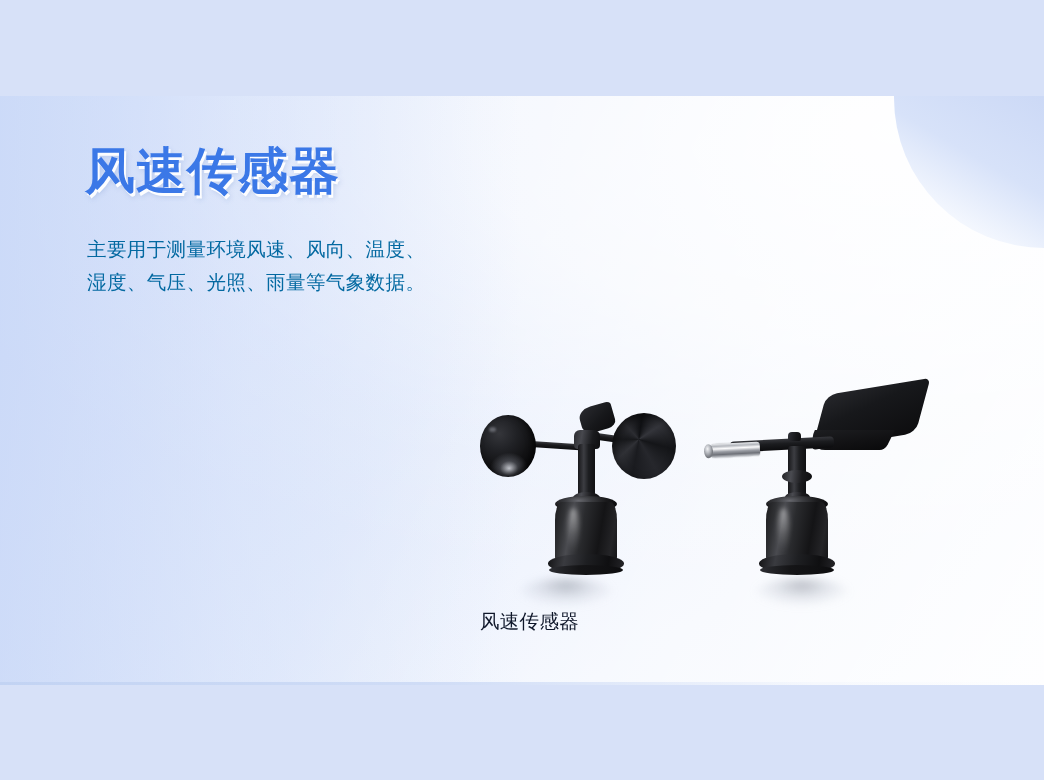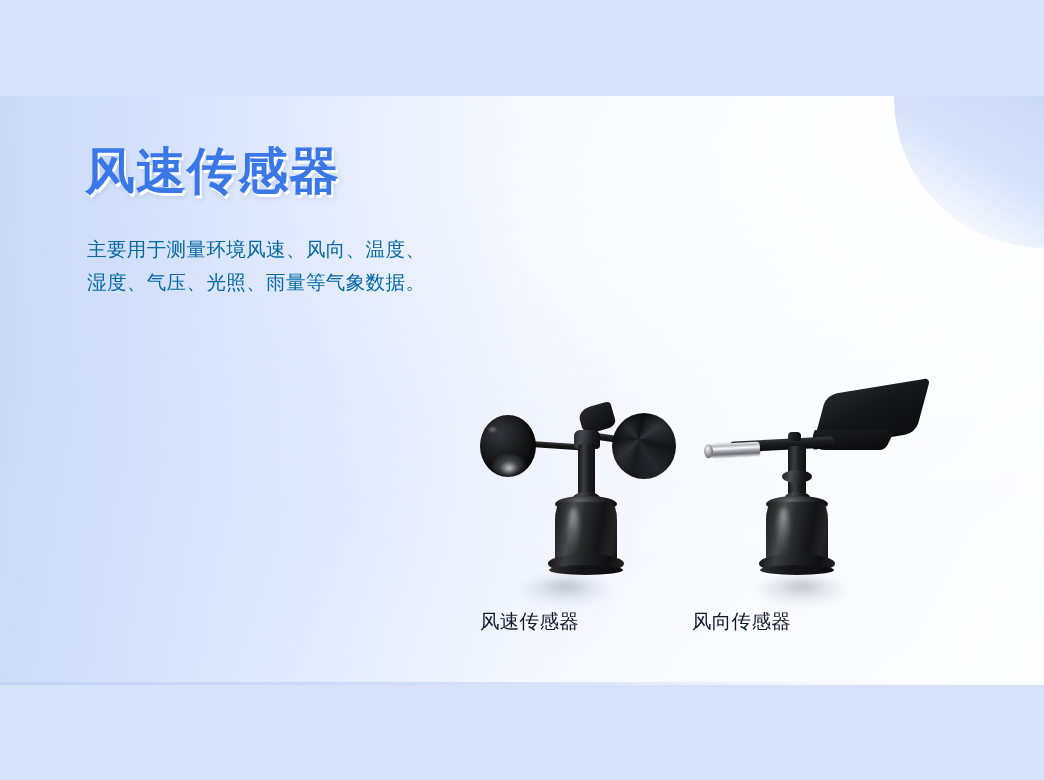--- a/index.html
+++ b/index.html
@@ -331,16 +331,15 @@
       </div>
     </div>
 
   </div>
 
   <div class="caption" id="caption-ws">
     <div class="name">风速传感器</div>
   </div>
 
   <div class="caption" id="caption-wd">
-    <div class="name">风向传感器</div>
   </div>
 
 </div>
 
 </body></html>

